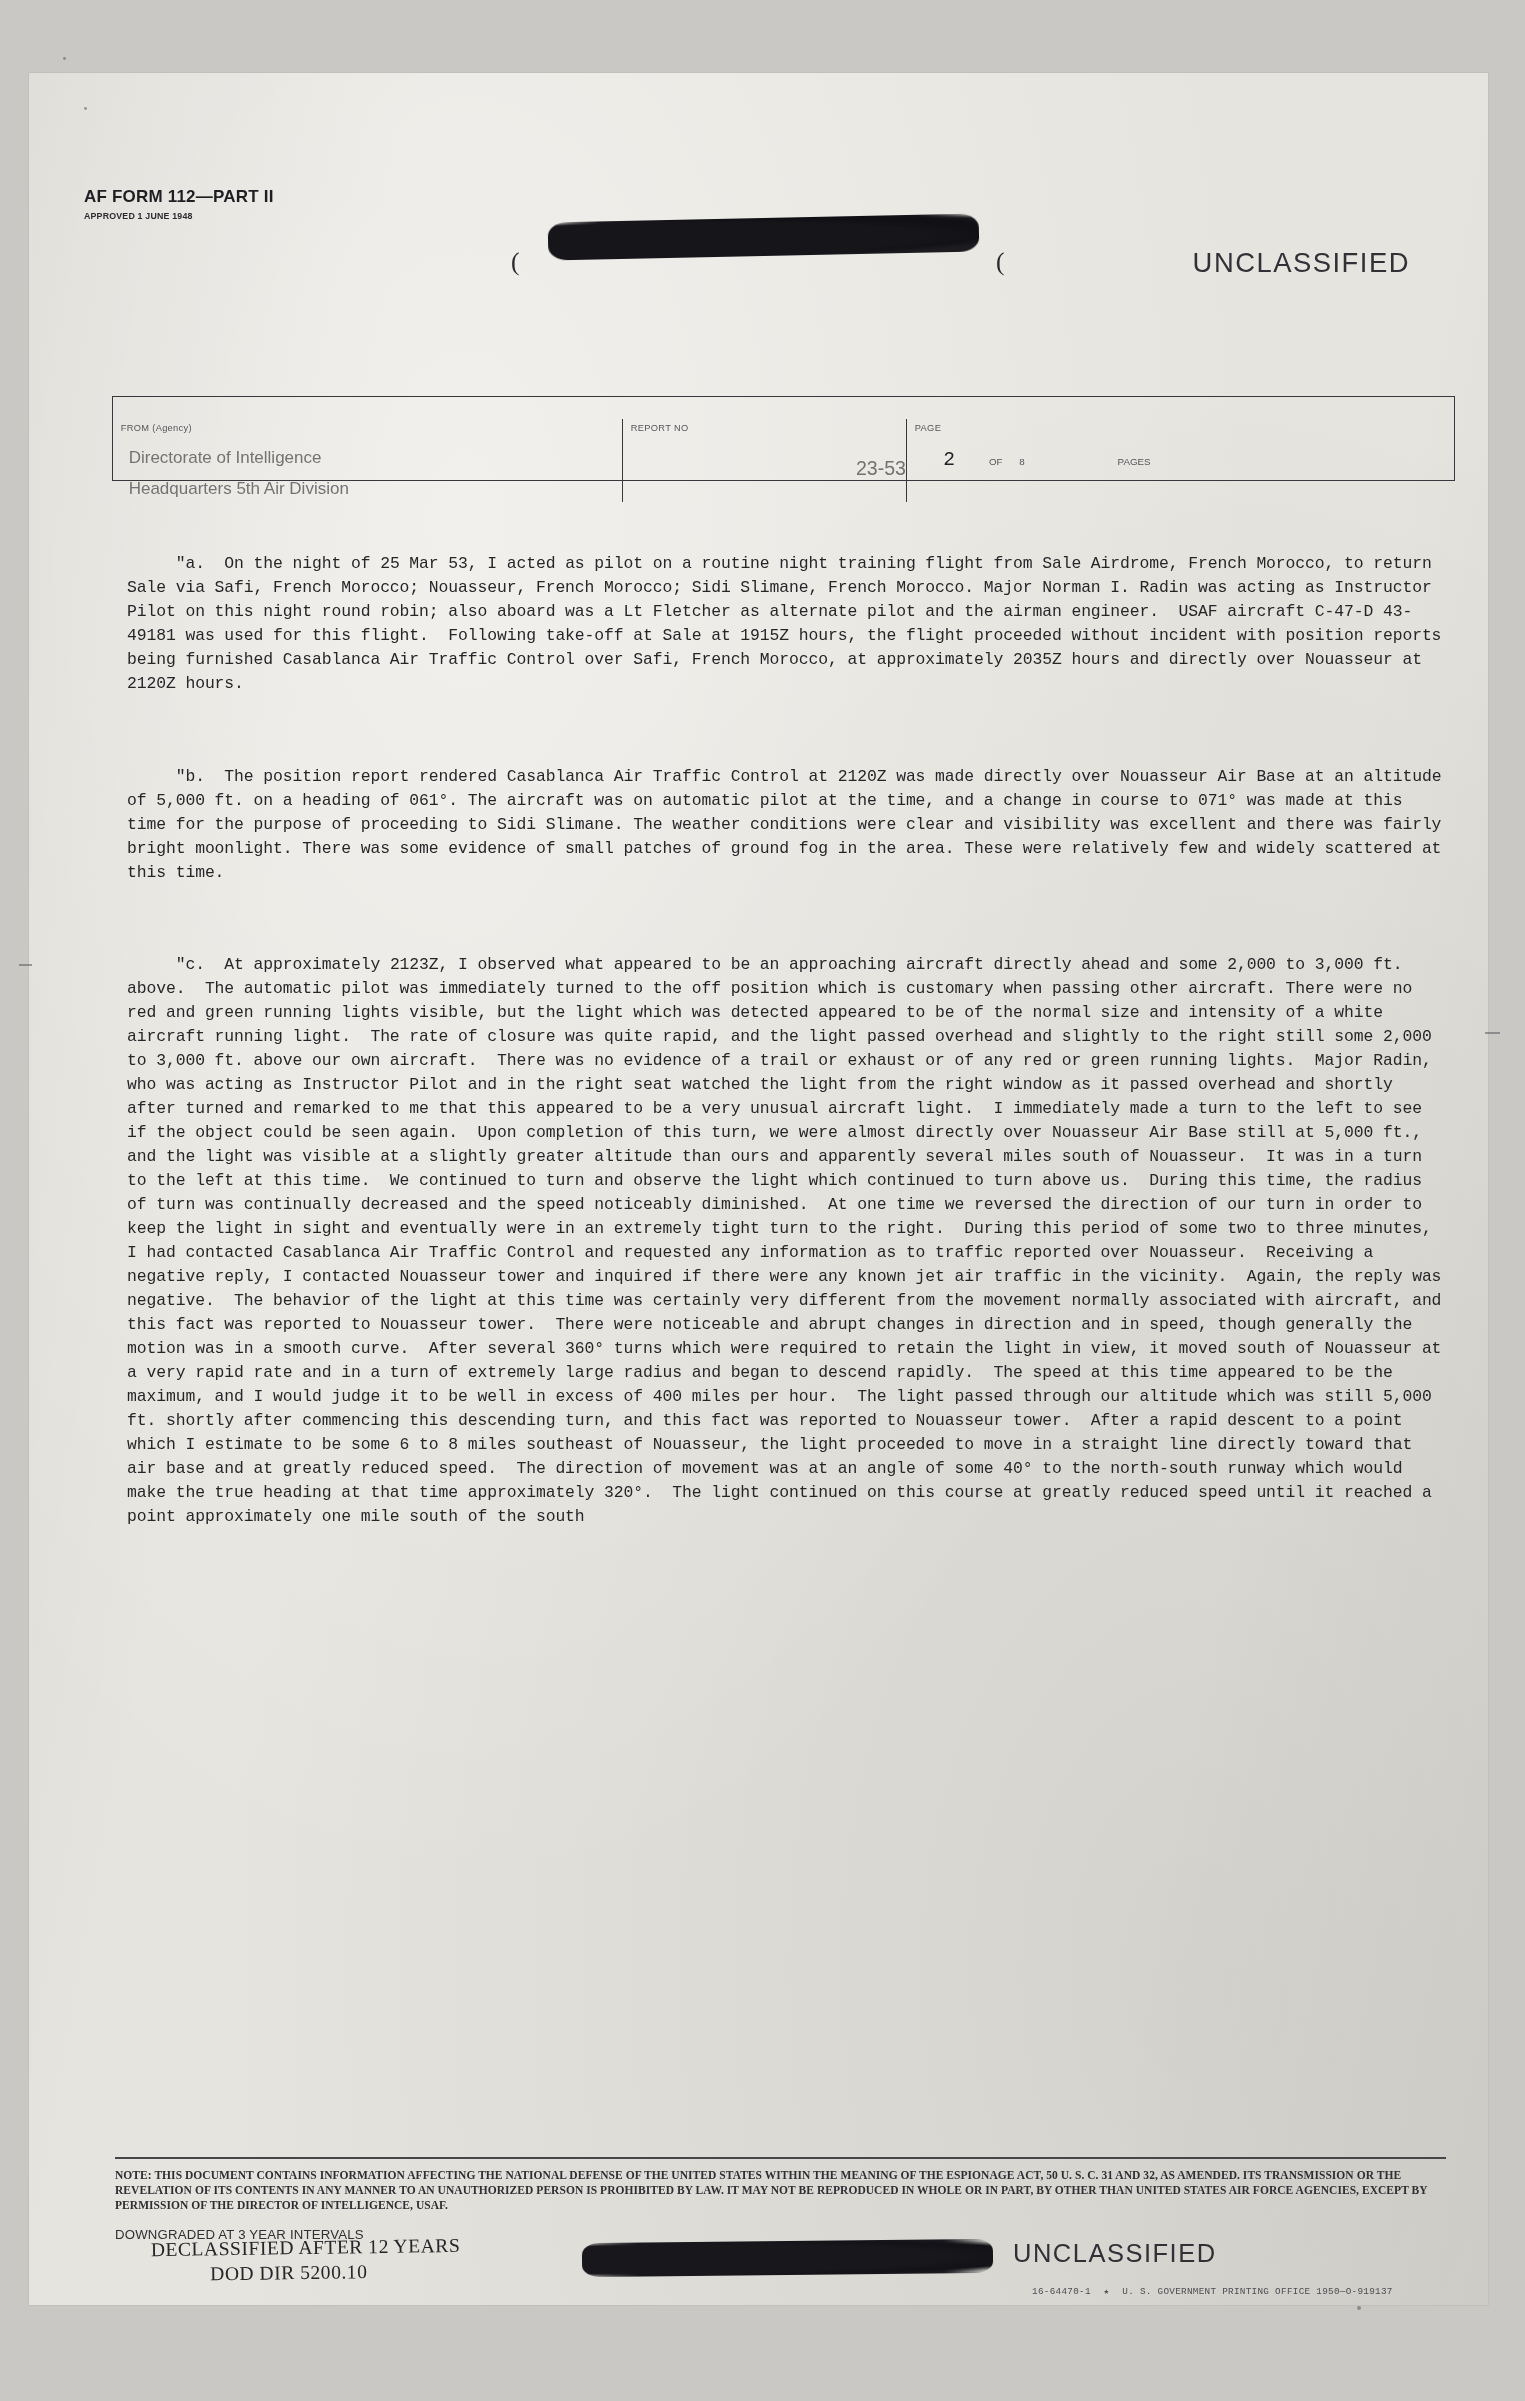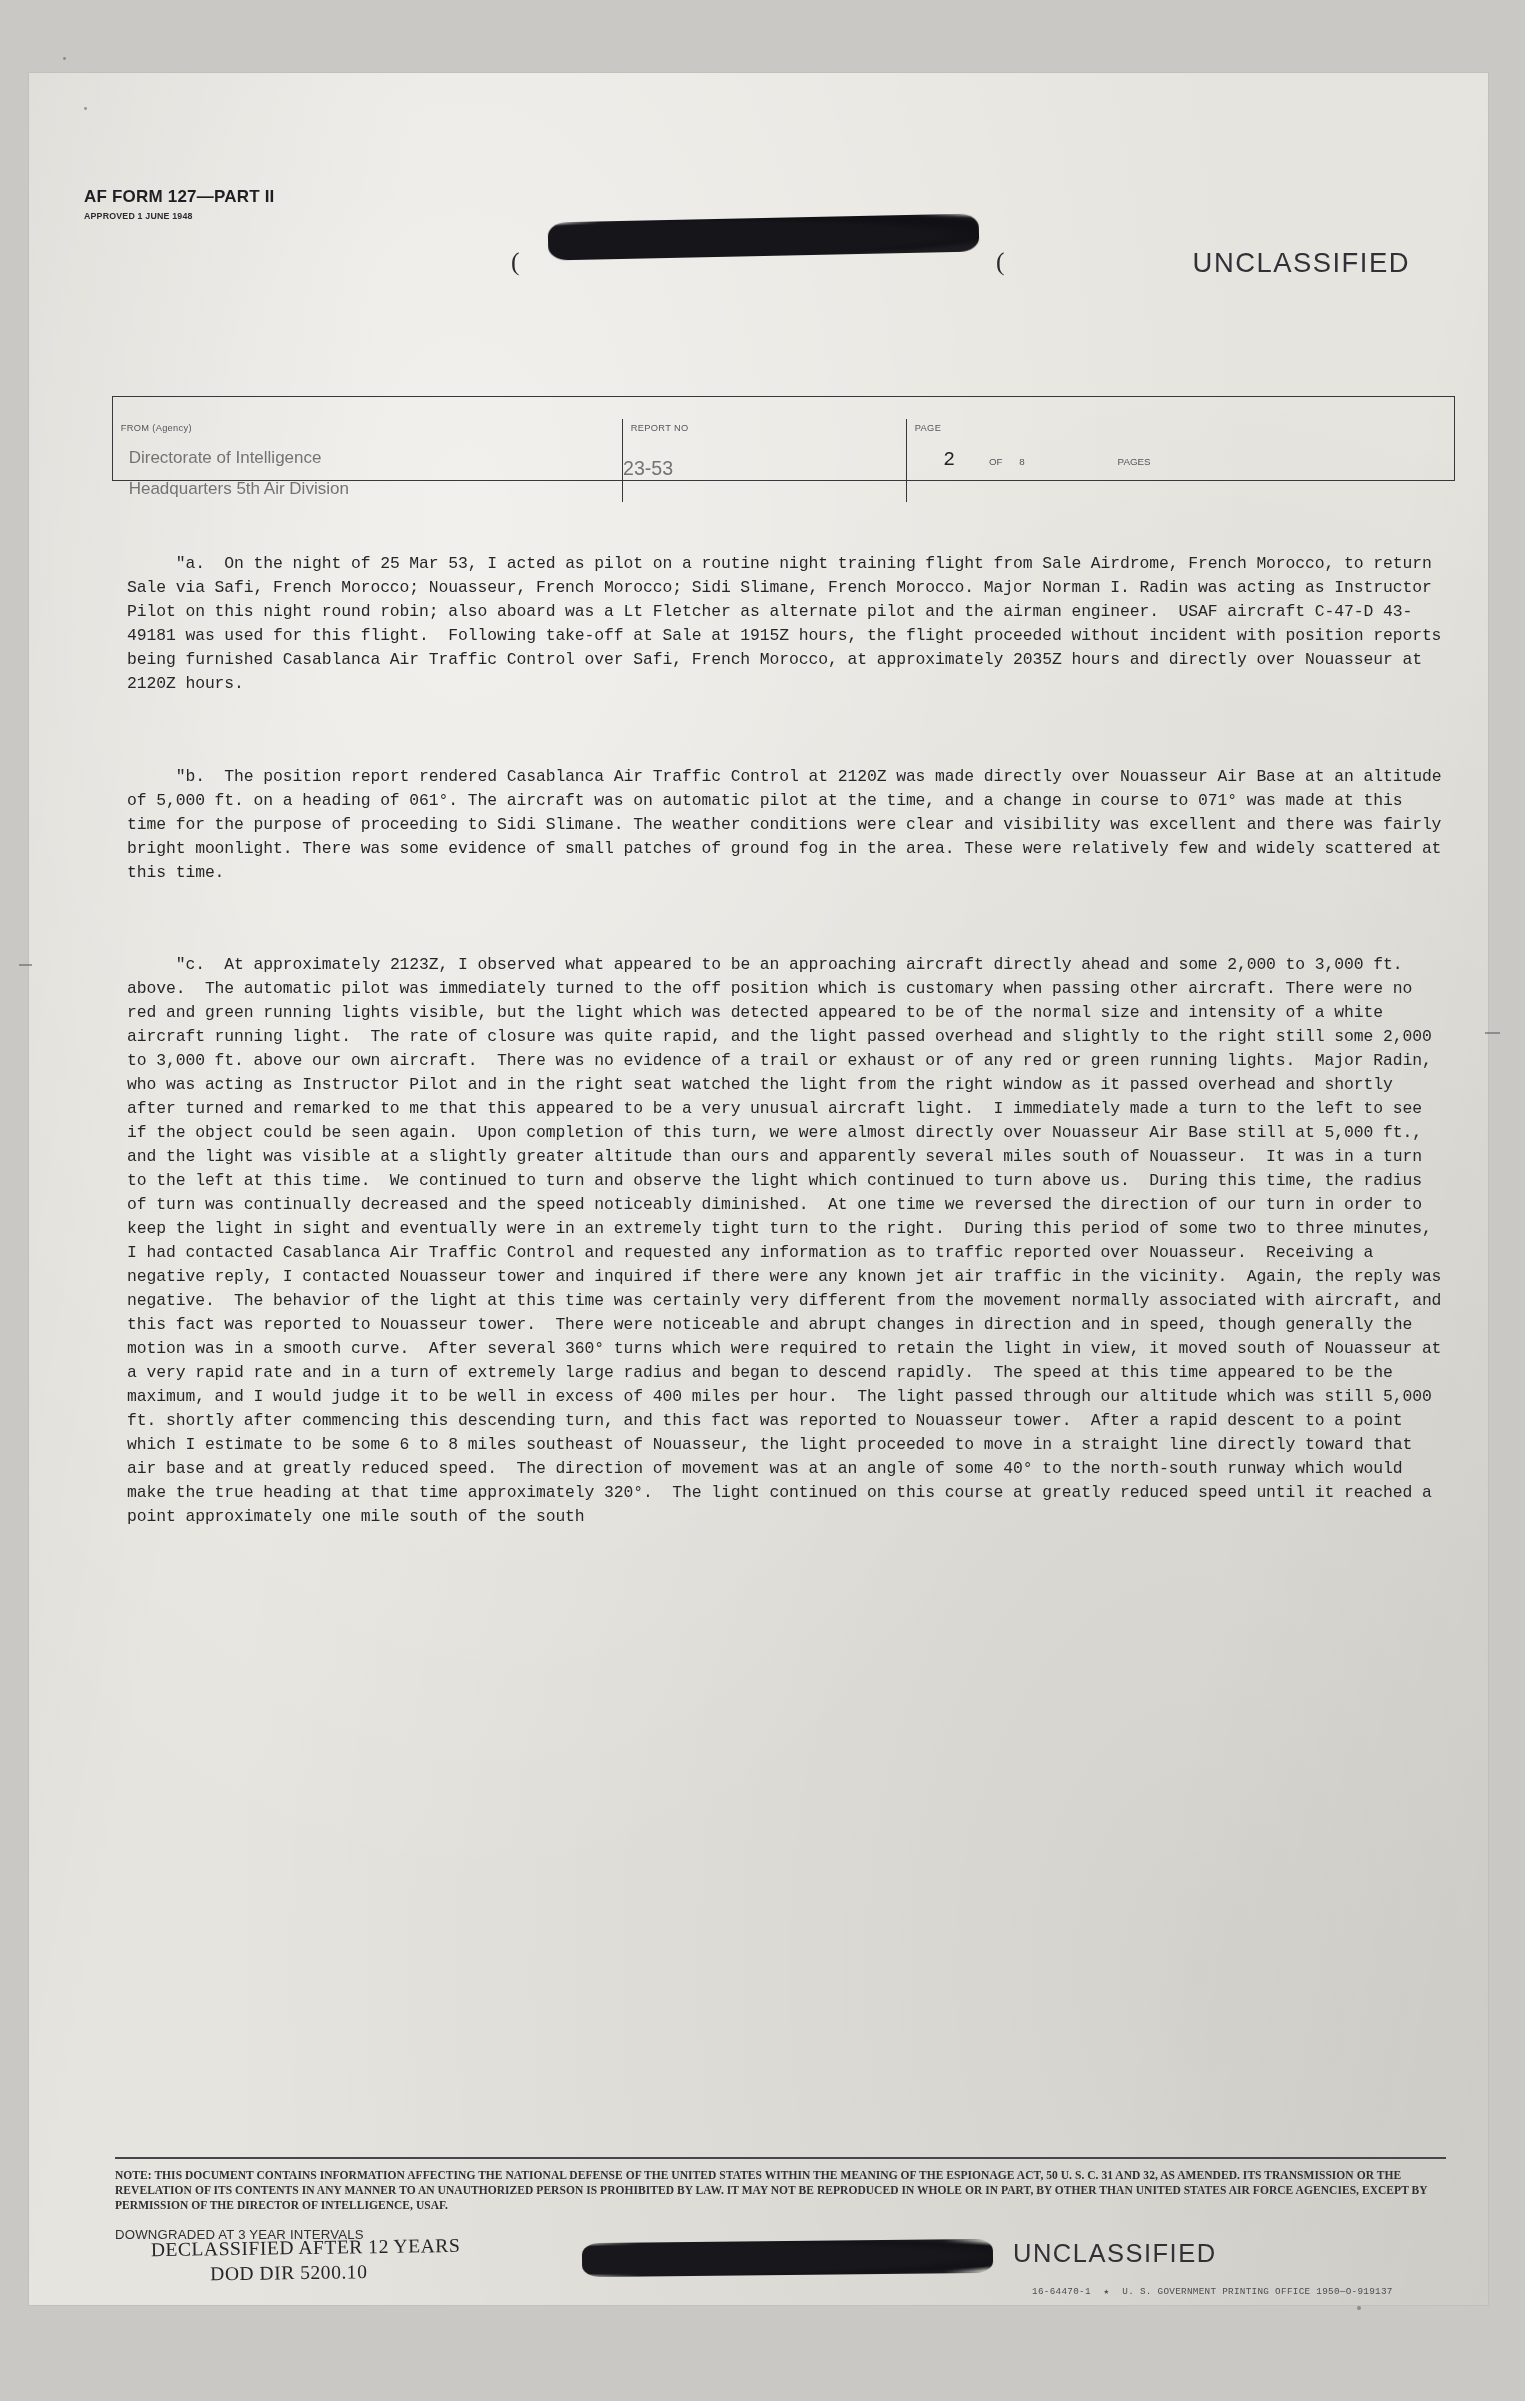--- a/index.html
+++ b/index.html
@@ -141,21 +141,21 @@
     left: 15.7px;
     top: 22.5px;
     font-family: Liberation Sans, sans-serif;
     font-size: 17px;
     line-height: 31px;
     color: #737373;
     white-space: pre;
   }
   .hdr-val.center {
     left: 0; right: 0;
-    text-align: left;
+    text-align: right;
     top: 34px;
     font-size: 19.6px;
   }
   .pg-row {
     position: absolute;
     left: 0; right: 0;
     top: 30px;
     display: flex;
     align-items: baseline;
     justify-content: flex-start;
@@ -273,21 +273,21 @@
     background: #5a5a60;
     opacity: 0.55;
   }
 </style>
 </head>
 <body>
 
 <div class="page">
   <div class="sheet">
 
-    <div class="form-id">AF FORM 127—PART II</div>
+    <div class="form-id">AF FORM 112—PART II</div>
     <div class="form-approved">APPROVED 1 JUNE 1948</div>
 
     <div class="paren left">(</div>
     <div class="redaction-top"></div>
     <div class="paren right">(</div>
 
     <div class="unclassified-top">UNCLASSIFIED</div>
 
 
     <div class="hdr-table">

